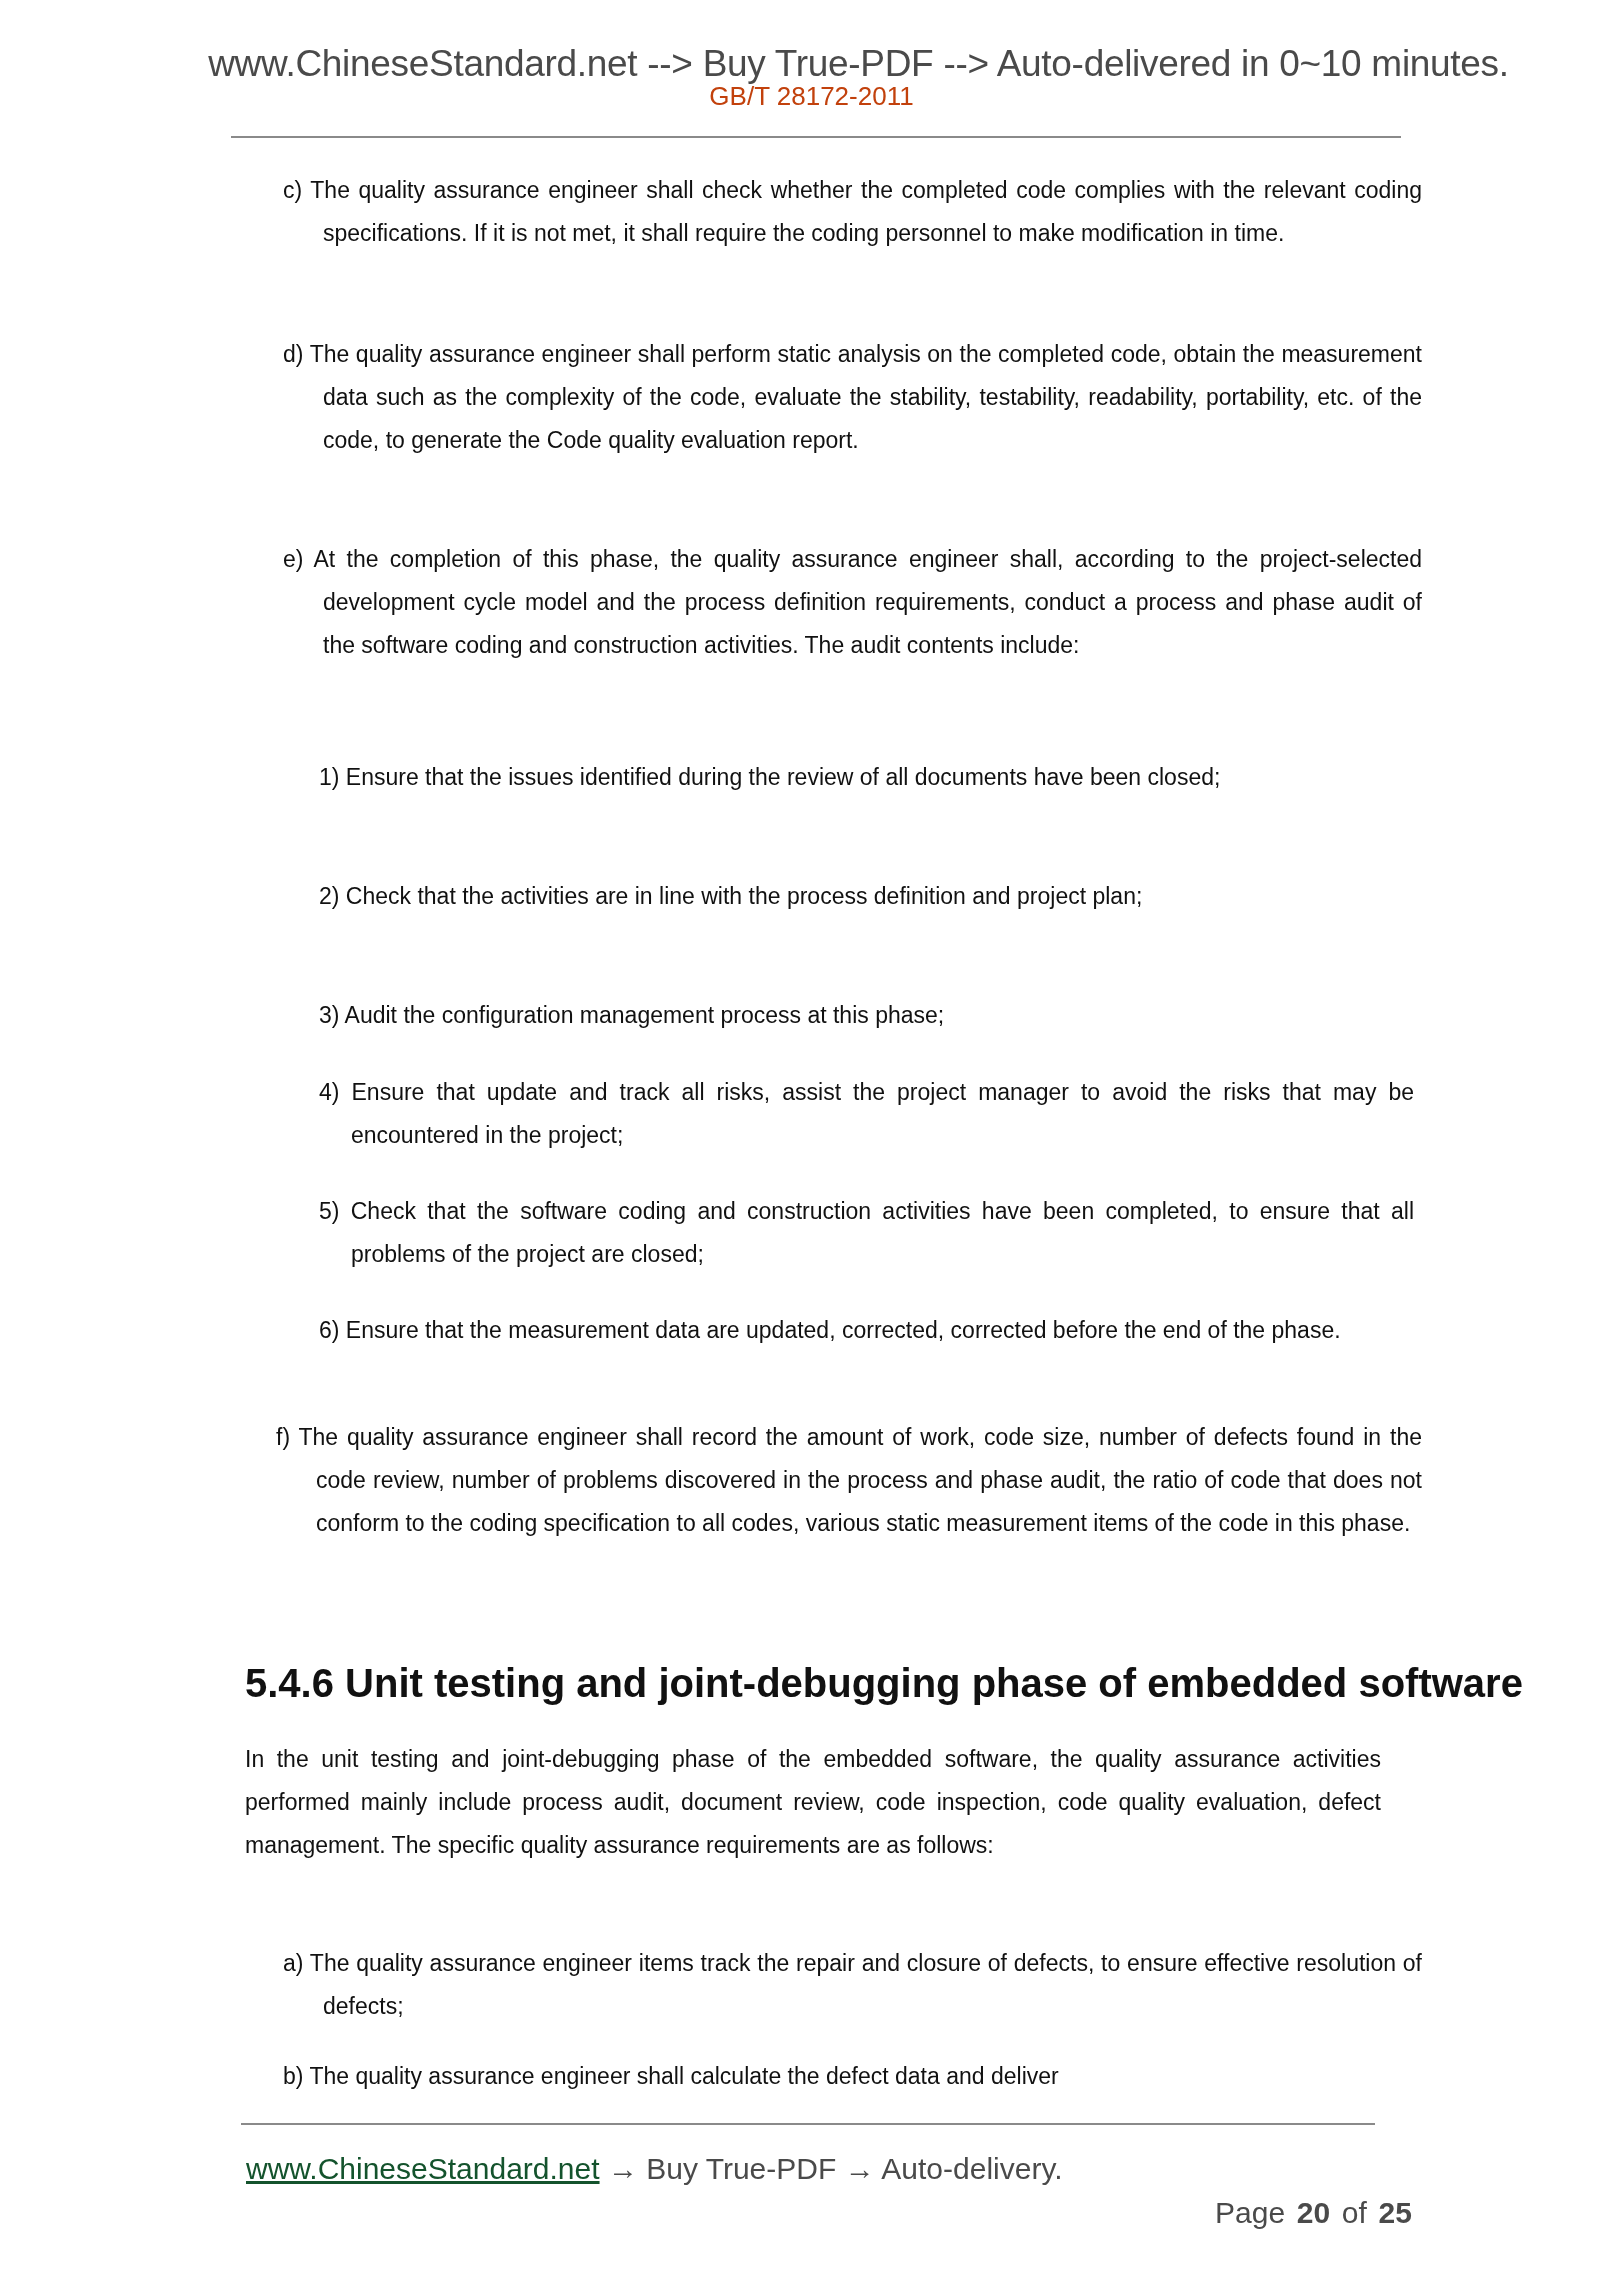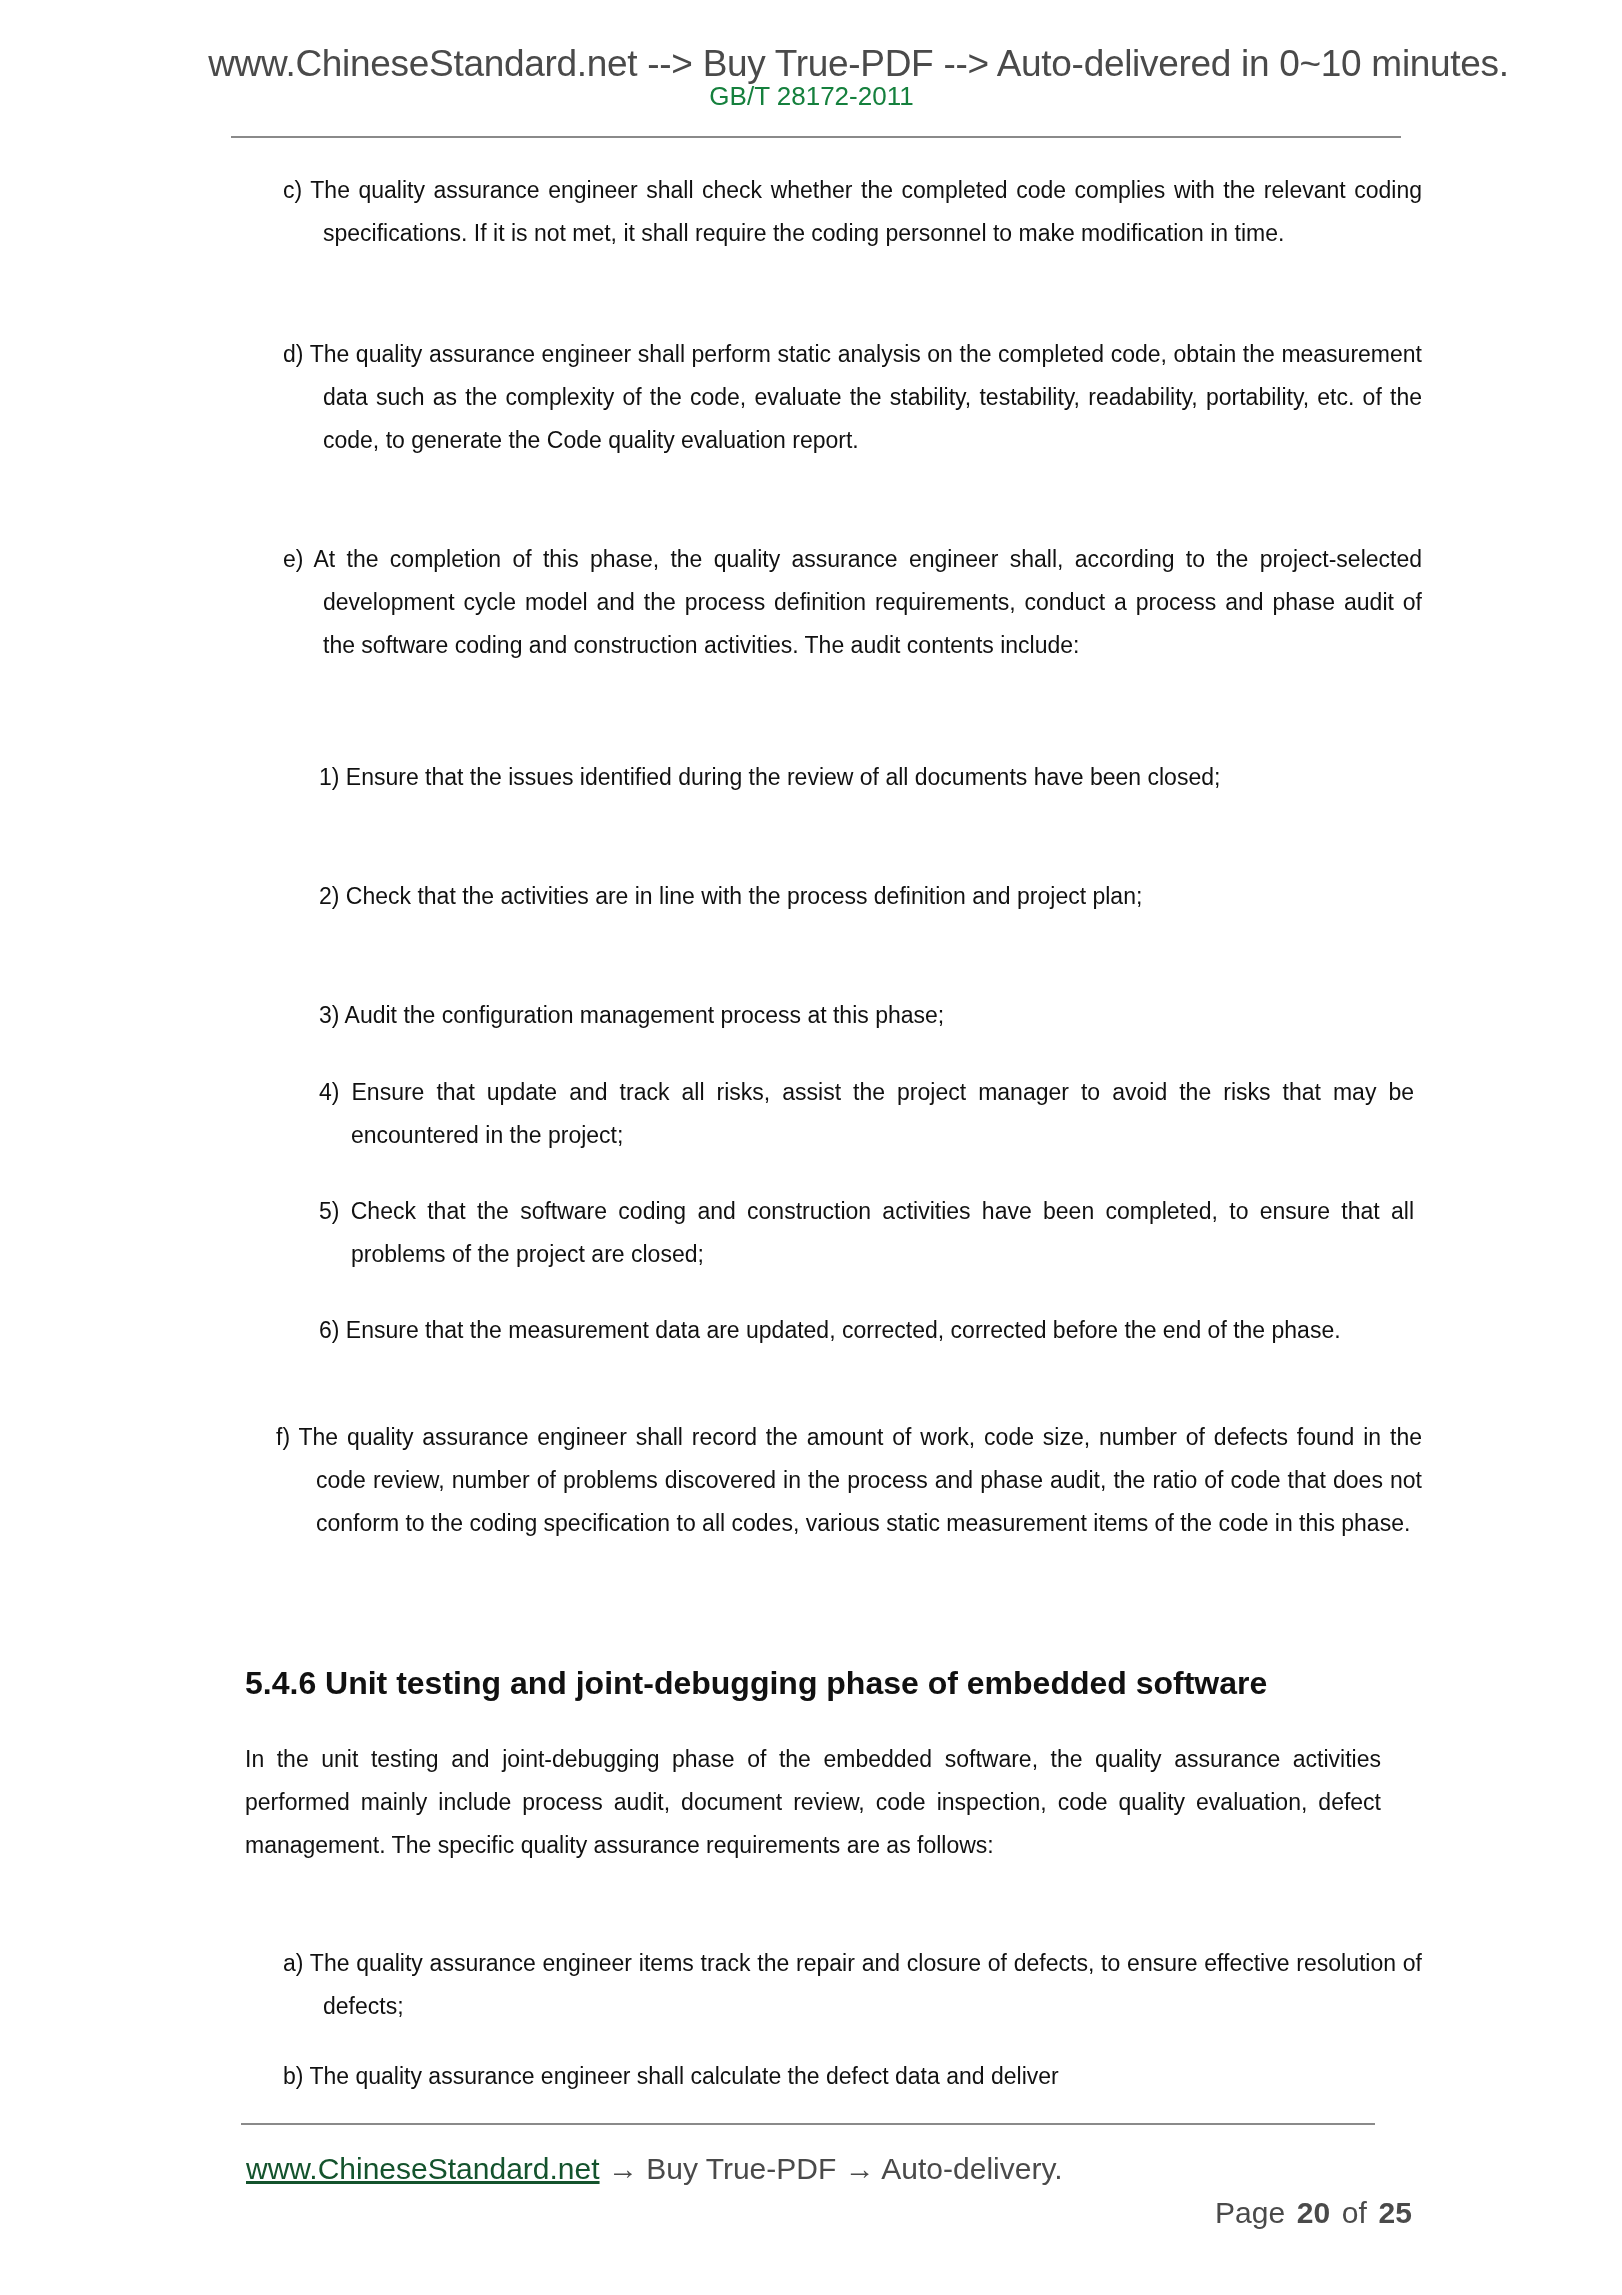--- a/index.html
+++ b/index.html
@@ -9,37 +9,37 @@
     color: #111111;
   }
   .hdr-line1 {
     position: absolute; left: 0; width: 1623px; top: 43px;
     text-align: center; font-size: 37px; color: #4a4a4a; line-height: 42px;
     letter-spacing: -0.3px;
     margin-left: 47px;
   }
   .hdr-line2 {
     position: absolute; left: 0; width: 1623px; top: 82px;
-    text-align: center; font-size: 26px; color: #15803d; line-height: 28px;
+    text-align: center; font-size: 26px; color: #c2410c; line-height: 28px;
   }
   .hdr-rule {
     position: absolute; left: 231px; width: 1170px; top: 136px; height: 1.7px;
     background: #8a8a8a;
   }
   .content { position: absolute; left: 0; top: 0; width: 1623px; }
   .para {
     position: absolute; font-size: 23px; line-height: 43px;
     text-align: justify; text-align-last: left;
   }
   .item-alpha { left: 283px; width: 1099px; }
   .hang { padding-left: 40px; text-indent: -40px; }
   .item-num { left: 319px; width: 1063px; }
   .hang-num { padding-left: 32px; text-indent: -32px; margin-top: 12px; }
   .heading {
-    position: absolute; left: 245px; font-size: 32px; font-weight: bold;
+    position: absolute; left: 245px; font-size: 40px; font-weight: bold;
     line-height: 43px;
   }
   .body-para { left: 245px; width: 1136px; }
   .ftr-rule {
     position: absolute; left: 241px; width: 1134px; top: 2123px; height: 1.7px;
     background: #8a8a8a;
   }
   .ftr {
     position: absolute; top: 2151px; font-size: 30px; color: #4a4a4a; line-height: 35px;
   }

